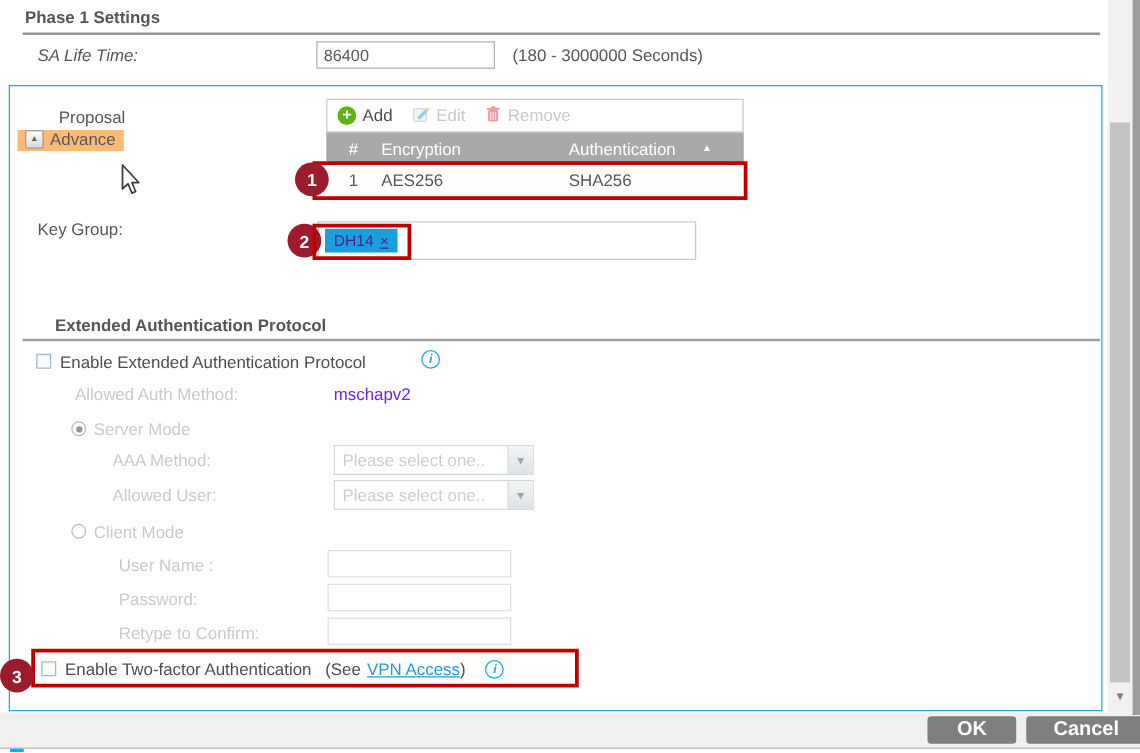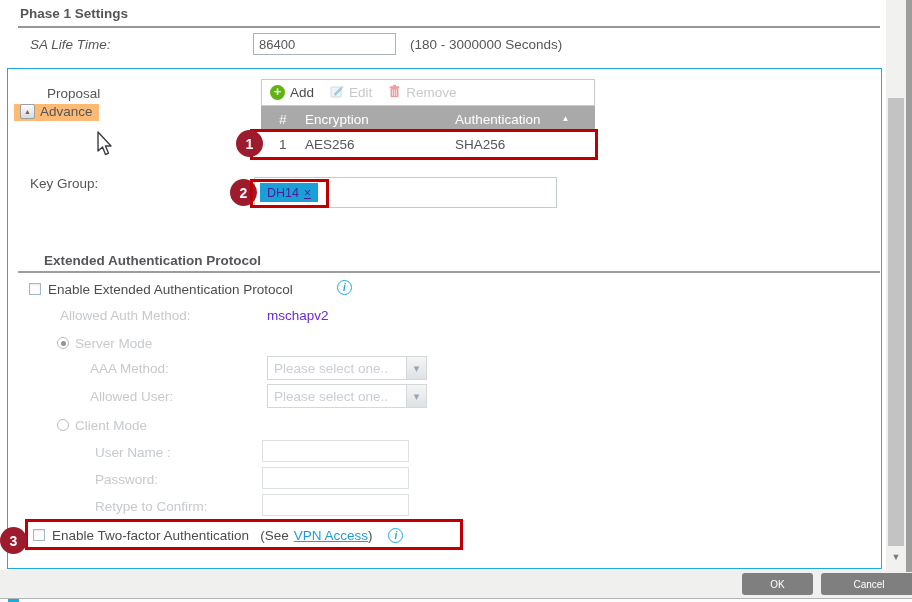--- a/index.html
+++ b/index.html
@@ -112,21 +112,21 @@
   .tf-row { position:absolute; left:33px; top:524px; height:22px; display:flex; align-items:center; }
   .tf-cb { position:static; margin-right:7px; cursor:pointer; }
   .tf-label { color:#4c4d51; white-space:nowrap; }
   .tf-prefix { margin-left:11px; color:#4c4d51; white-space:pre; }
   .tf-link { color:var(--link,#1f9cd8); text-decoration:underline; margin-left:5px; cursor:pointer; }
   .tf-suffix { color:#4c4d51; }
   .tf-info { position:static; margin-left:16px; }
 
   .footer { position:absolute; left:0; top:570px; width:912px; height:28px; background:#f0f0ef; }
   .btn { position:absolute; height:22px; background:var(--button-bg,#7f7f7f); color:#fff;
-         font-weight:normal; font-size:10px; border:none; border-radius:3px; cursor:pointer;
+         font-weight:bold; font-size:16px; border:none; border-radius:3px; cursor:pointer;
          font-family:inherit; }
   .btn-ok { left:742px; top:573px; width:71px; }
   .btn-cancel { left:821px; top:573px; width:96px; }
 
   .sb-track { position:absolute; left:886px; top:0; width:20px; height:570px; background:#f1f1f0; }
   .sb-thumb { position:absolute; left:888px; top:98px; width:16px; height:448px; background:#c3c3c3;
               cursor:pointer; }
   .sb-down { position:absolute; left:886px; top:547px; width:20px; height:20px; color:#7b7b7b;
              font-size:9px; display:flex; align-items:center; justify-content:center; cursor:pointer; }
   .right-strip { position:absolute; left:906px; top:0; width:6px; height:572px; background:#9d9d9d; }

